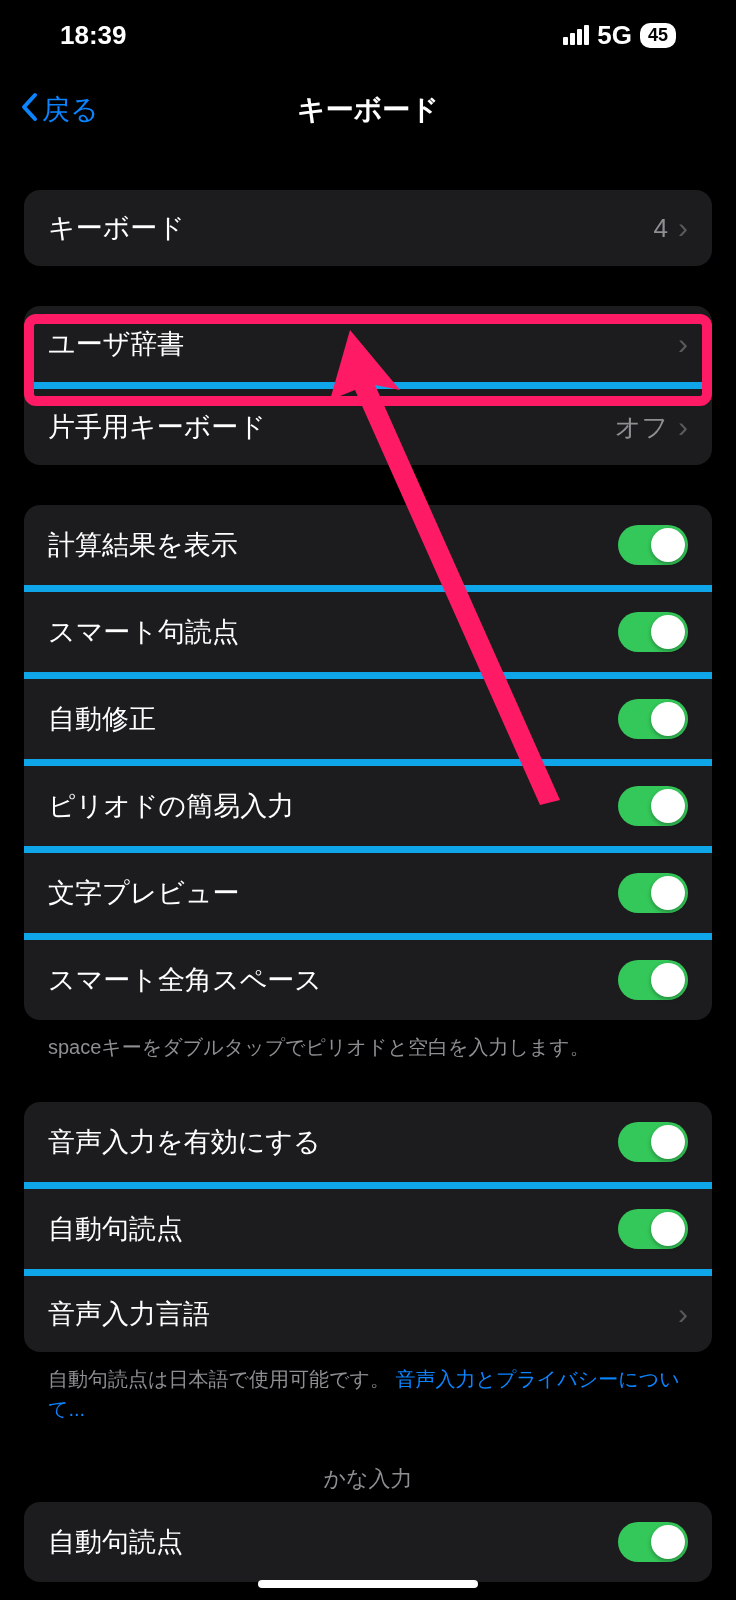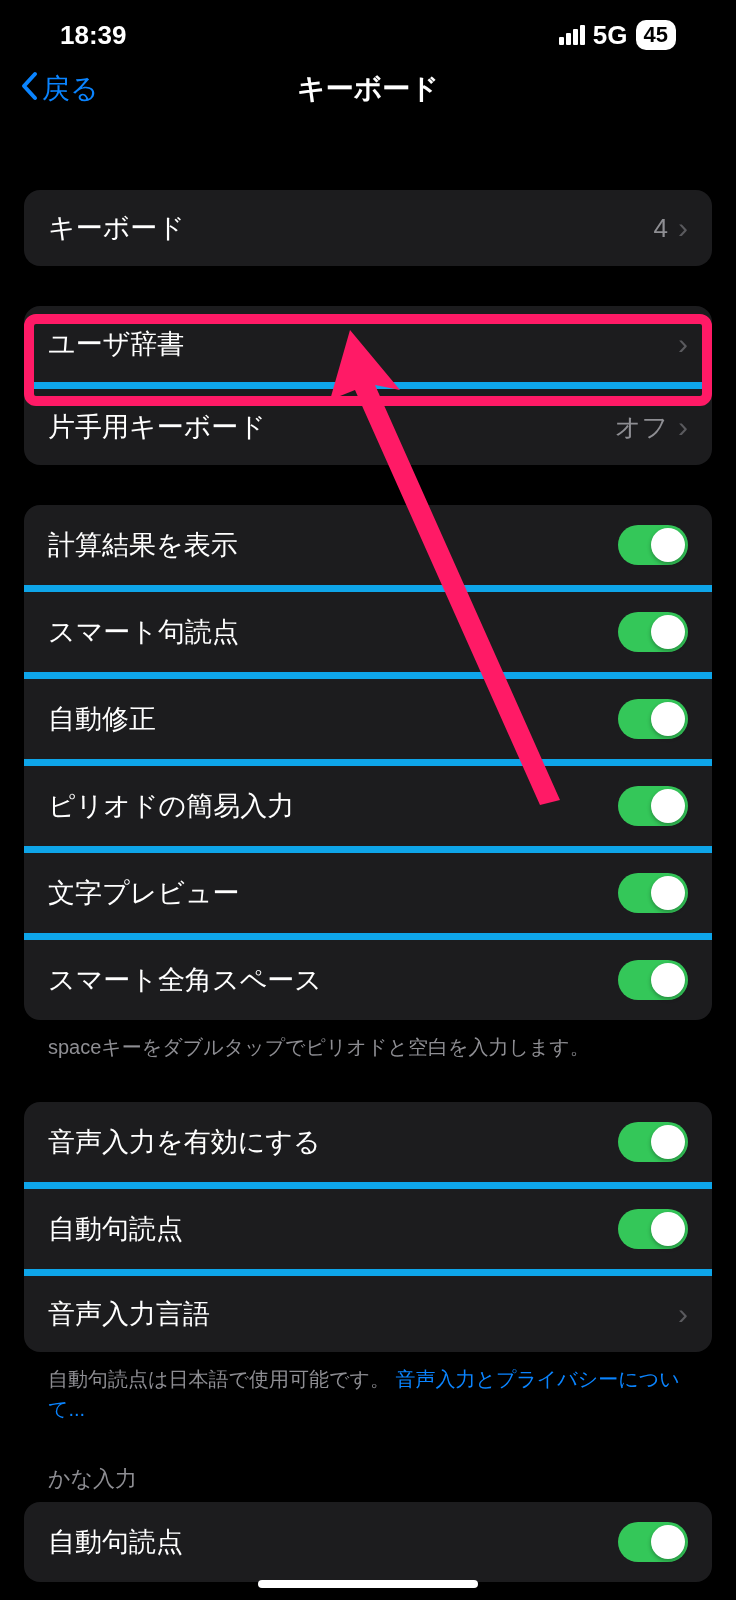--- a/index.html
+++ b/index.html
@@ -21,26 +21,26 @@
     font-size: 26px;
     font-weight: 600;
   }
   .status-right { display: flex; align-items: center; gap: 8px; }
   .signal { display: flex; align-items: flex-end; gap: 2px; }
   .signal span { width: 5px; background: #fff; border-radius: 1px; }
   .signal span:nth-child(1){height:8px} .signal span:nth-child(2){height:12px}
   .signal span:nth-child(3){height:16px} .signal span:nth-child(4){height:20px}
   .battery-pill {
     background: #fff; color: #000; border-radius: 10px;
-    padding: 2px 8px; font-size: 22px; font-weight: 700;
+    padding: 2px 8px; font-size: 18px; font-weight: 700;
   }
   .nav-bar {
     height: 80px;
     display: flex;
-    align-items: flex-start;
+    align-items: center;
     position: relative;
     padding: 0 20px;
   }
   .back-btn {
     display: flex; align-items: center; color: #0a84ff;
     font-size: 28px; gap: 4px; cursor: pointer;
   }
   .nav-title {
     position: absolute; left: 50%; transform: translateX(-50%);
     font-size: 28px; font-weight: 600;
@@ -67,21 +67,21 @@
   .toggle::after {
     content: ""; position: absolute; right: 3px; top: 3px;
     width: 34px; height: 34px; border-radius: 50%; background: #fff;
     box-shadow: 0 2px 4px rgba(0,0,0,0.3);
   }
   .footer-text {
     color: #8e8e93; font-size: 20px; padding: 12px 24px 0 24px; line-height: 1.5;
   }
   .footer-text a { color: #0a84ff; text-decoration: none; }
   .section-header {
-    color: #8e8e93; font-size: 22px; padding: 40px 24px 8px 24px;
+    color: #8e8e93; font-size: 22px; padding: 40px 24px 8px 24px; text-align: center;
   }
   .highlight-box {
     position: absolute; border: 10px solid #ff1a66; border-radius: 12px;
     pointer-events: none; left: 24px; width: 688px; top: 314px; height: 92px;
     z-index: 10;
   }
   .arrow {
     position: absolute; z-index: 9; pointer-events: none;
     left: 310px; top: 330px; width: 280px; height: 480px;
   }

